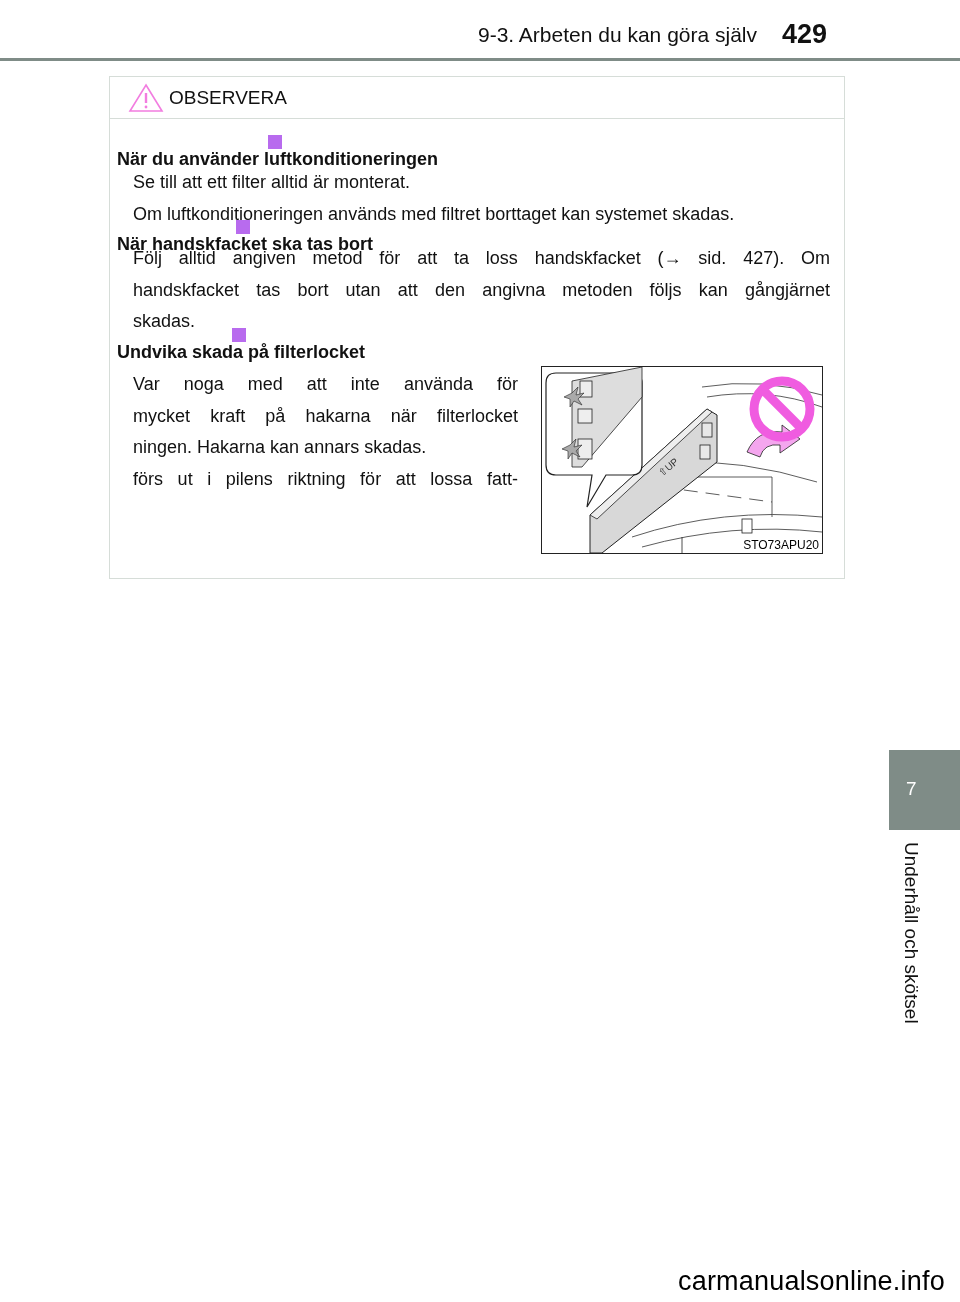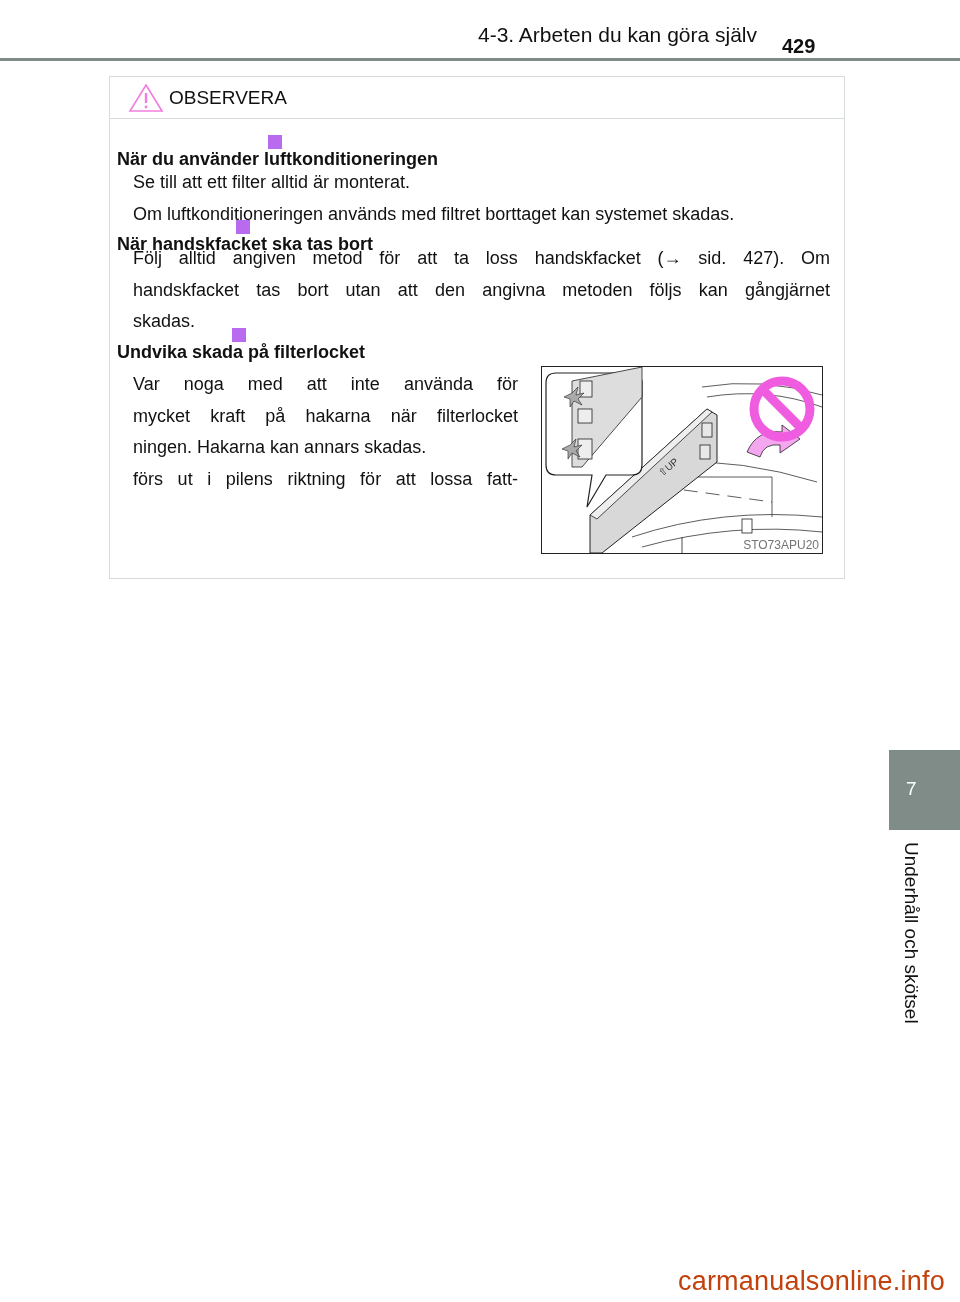--- a/index.html
+++ b/index.html
@@ -4,21 +4,21 @@
 <style>
   html, body { margin:0; padding:0; }
   body {
     width:960px; height:1302px; position:relative; background:#ffffff;
     font-family:"Liberation Sans", sans-serif; color:#1a1a1a; overflow:hidden;
   }
   .header-title {
     position:absolute; left:478px; top:23px; font-size:21px; color:#111;
   }
   .page-number {
-    position:absolute; left:782px; top:19px; font-size:20px; font-weight:bold; color:#111;margin-top:16px;
+    position:absolute; left:782px; top:19px; font-size:27px; font-weight:bold; color:#111;
   }
   .header-rule {
     position:absolute; left:0; top:58px; width:960px; height:3px; background:#7f8c87;
   }
   .notice-box {
     position:absolute; left:109px; top:76px; width:736px; height:503px;
     border:1.5px solid #d6ddd8; box-sizing:border-box;
   }
   .notice-header {
     height:41px; border-bottom:1.5px solid #d6ddd8; position:relative;
@@ -38,43 +38,43 @@
     position:absolute; left:23px; width:697px; font-size:18px; line-height:23.5px;
     color:#111; text-align:justify;
   }
   .para .line { display:block;margin-top:8px; }
   .justify-line { text-align:justify; text-align-last:justify; }
   .illus {
     position:absolute; left:431px; top:289px; width:282px; height:188px;
     border:1.5px solid #222; box-sizing:border-box; background:#fff; overflow:hidden;
   }
   .illus-code {
-    position:absolute; right:3px; bottom:1px; font-size:12px; color:#737373;
+    position:absolute; right:3px; bottom:1px; font-size:12px; color:#000000;
   }
   .side-tab {
     position:absolute; left:889px; top:750px; width:71px; height:80px; background:#7f8c87;
   }
   .side-tab-num {
     position:absolute; left:17px; top:28px; font-size:19px; color:#fff;
   }
   .side-label {
     position:absolute; left:892px; top:842px; width:30px; height:200px;
   }
   .side-label span {
     position:absolute; left:0; top:0; font-size:19px; color:#111; white-space:nowrap;
     transform-origin:0 0; transform:translate(30px,0) rotate(90deg);
   }
   .watermark {
-    position:absolute; left:678px; top:1266px; font-size:27px; color:#c2410c; letter-spacing:0.2px;
+    position:absolute; left:678px; top:1266px; font-size:27px; color:#000000; letter-spacing:0.2px;
   }
 </style>
 </head>
 <body>
 
-<div class="header-title">4-3. Arbeten du kan göra själv</div>
+<div class="header-title">9-3. Arbeten du kan göra själv</div>
 <div class="page-number">429</div>
 <div class="header-rule"></div>
 
 <div class="notice-box">
   <div class="notice-header">
     <svg class="warn-icon" viewBox="0 0 36 30">
       <polygon points="18,2 34,28 2,28" fill="none" stroke="#f27de0" stroke-width="1.6"></polygon>
       <line x1="18" y1="10" x2="18" y2="20" stroke="#f27de0" stroke-width="2.4"></line>
       <circle cx="18" cy="24" r="1.4" fill="#f27de0"></circle>
     </svg>

